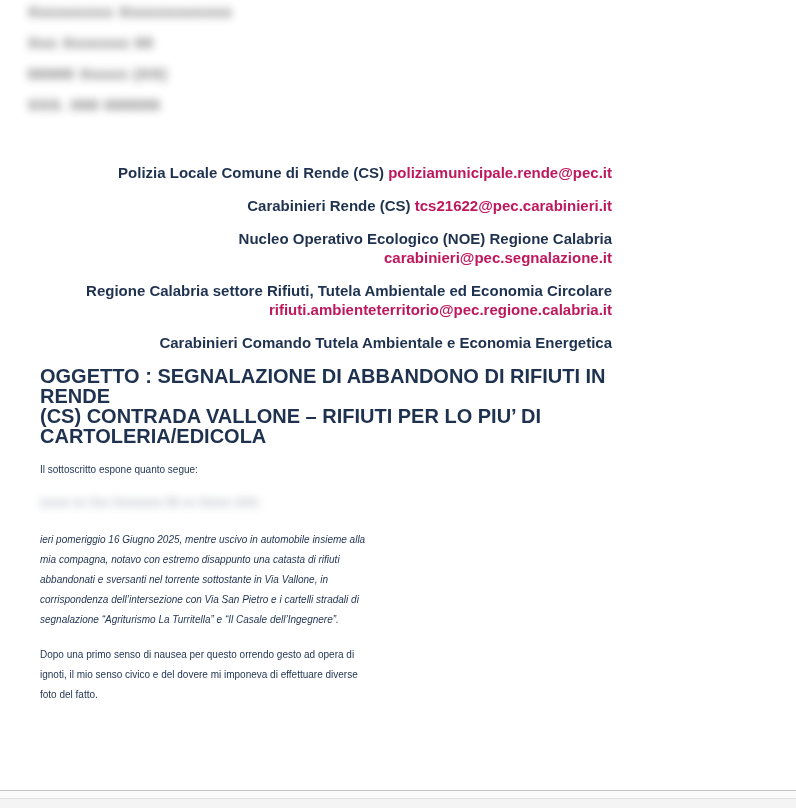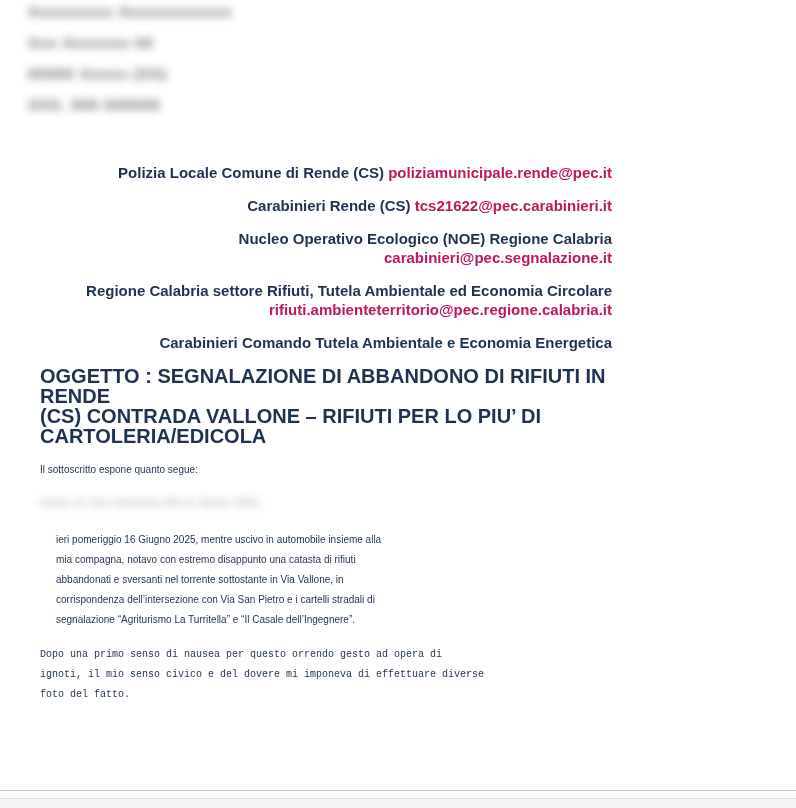--- a/index.html
+++ b/index.html
@@ -10,22 +10,22 @@
   .sender{margin:2px 0 0 28px;font-size:15px;font-weight:bold;color:#3c3c3c;}
   .sender .rline{line-height:20px;margin-bottom:11px;filter:blur(4px);opacity:.8;letter-spacing:1px;}
   .recipients{margin:48px 184px 0 40px;text-align:right;font-size:15px;font-weight:bold;line-height:19px;}
   .recipients p{margin:0 0 14px 0;}
   .blk{display:block;}
   a.email{color:#be185d;font-weight:bold;cursor:pointer;}
   .subject{margin:12px 184px 0 40px;font-size:20px;font-weight:bold;line-height:20px;white-space:pre-line;}
   .bodycol{margin:0 184px 0 40px;font-size:10px;line-height:20px;}
   .intro{margin:14px 0 0 0;}
   .redacted-mid{margin:13px 0 0 0;line-height:20px;filter:blur(4px);opacity:.75;color:#45566e;letter-spacing:1px;}
-  .para1{margin:17px 0 0 16px;white-space:pre-line;}
-  .para2{margin:15px 0 0 0;white-space:pre-line;font-family:Liberation Mono, monospace;}
+  .para1{margin:17px 0 0 0;white-space:pre-line;font-style:italic;}
+  .para2{margin:15px 0 0 0;white-space:pre-line;}
   .pageboundary{position:absolute;left:0;right:0;top:790px;}
   .pb-line1{height:1px;background:#c4c4c4;}
   .pb-gap{height:7px;background:#fbfbfb;}
   .pb-line2{height:1px;background:#e0e0e0;}
   .pb-rest{height:9px;background:#f4f4f4;}
 </style>
 </head>
 <body>
 
 <div class="sender">

